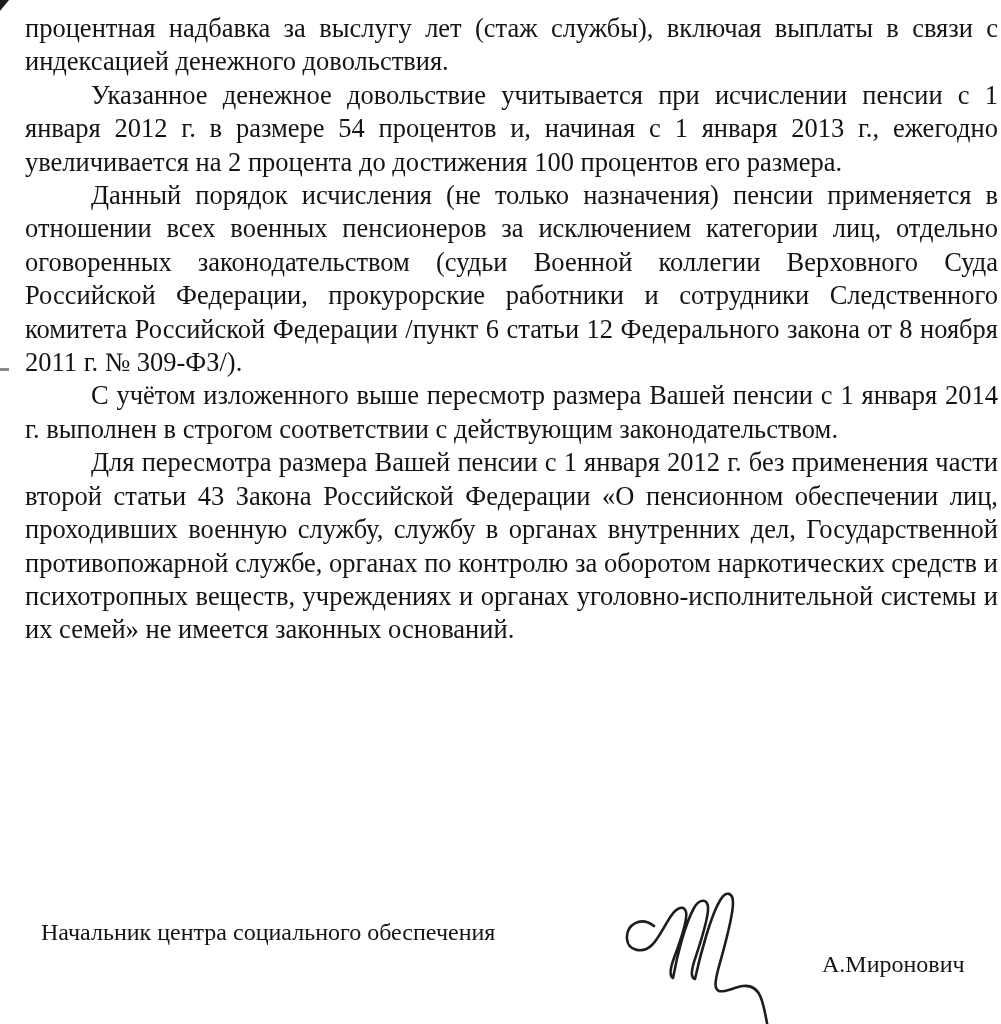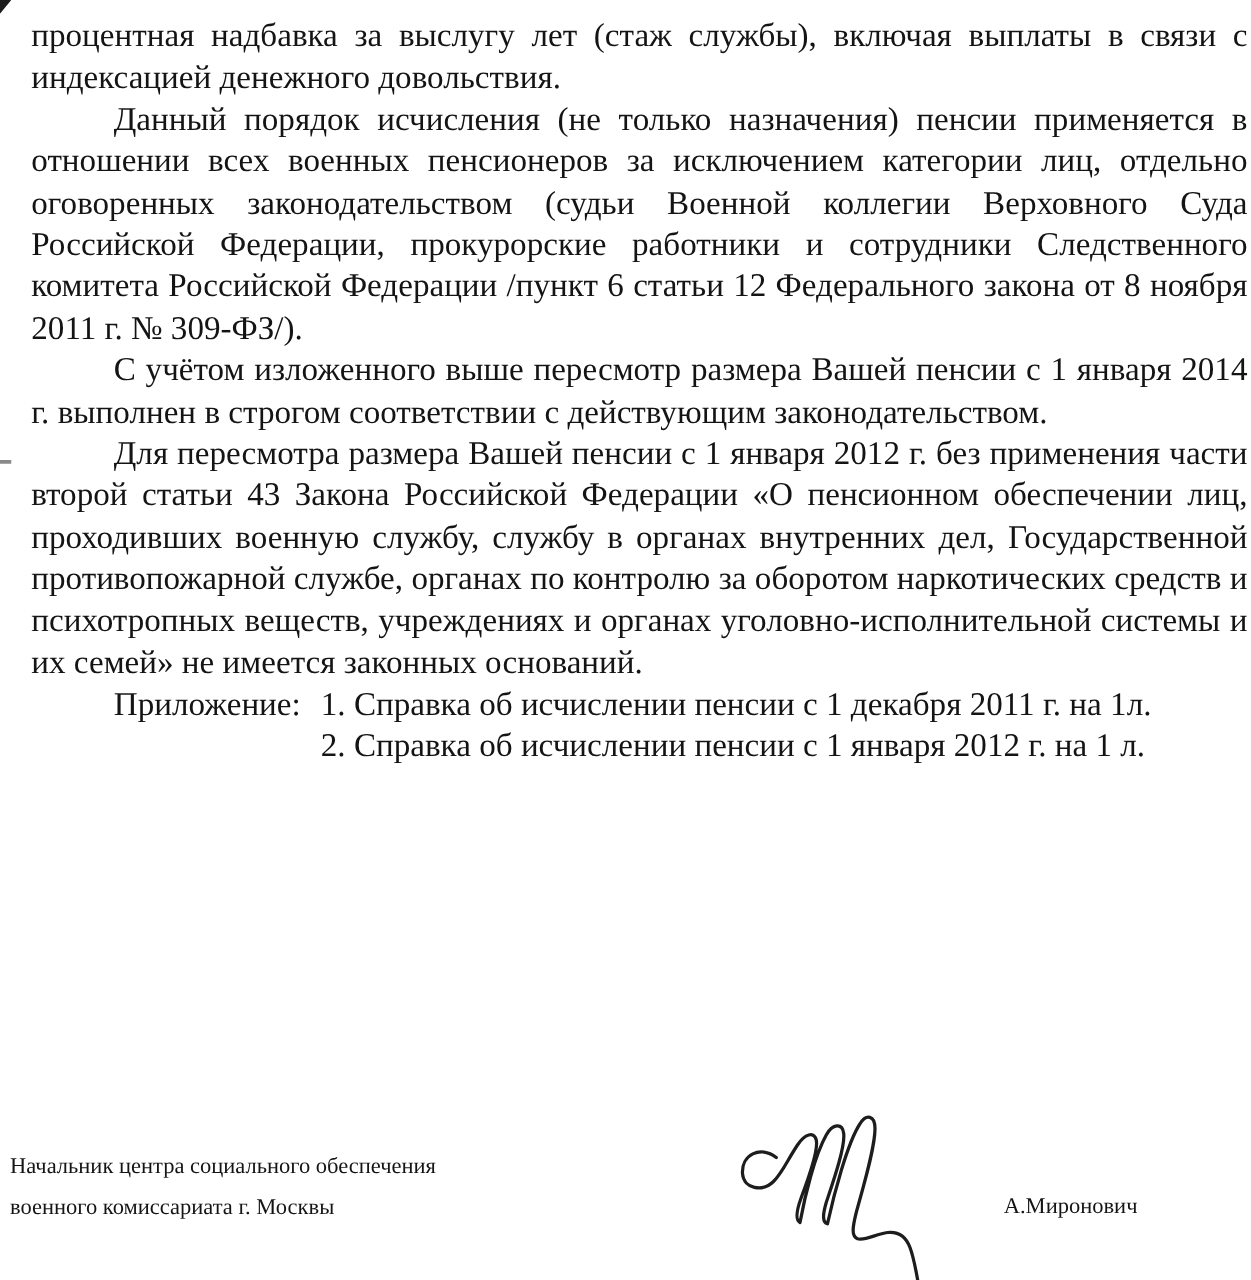--- a/index.html
+++ b/index.html
@@ -35,31 +35,31 @@
   .attachment {
     display: flex;
     align-items: flex-start;
     margin-left: 66px;
   }
   .att-label { white-space: nowrap; margin-right: 16px; }
   .att-items { display: flex; flex-direction: column; }
   .att-item { white-space: nowrap; }
   .sig-area {
     position: absolute;
-    left: 8px;
+    left: 41px;
     right: 27px;
     top: 888px;
     height: 136px;
-    font-size: 18px;
+    font-size: 24px;
     line-height: 33.4px;
     text-decoration: underline;
   }
   .sig-title { position: absolute; left: 0; top: 28px; }
   .sig-svg { position: absolute; left: 580px; top: 2px; }
-  .sig-name { position: absolute; left: 781px; top: 60px; margin-left: 14px; }
+  .sig-name { position: absolute; left: 781px; top: 60px; }
   
   .artifact { position: absolute; background: #1c1c1c; }
   .artifact.corner {
     left: 0; top: 0; width: 9px; height: 11px;
     clip-path: polygon(0 0, 100% 0, 0 100%);
   }
   .artifact.dash {
     left: 0; top: 368px; width: 9px; height: 3px;
     background: #8a8a8a;
   }
@@ -67,37 +67,30 @@
 </head>
 <body>
 
 <div class="page">
 
   <div class="artifact corner"></div>
   <div class="artifact dash"></div>
 
   <div class="body-text">
     <p class="para no-indent">процентная надбавка за выслугу лет (стаж службы), включая выплаты в связи с индексацией денежного довольствия.</p>
+    <p class="para">Указанное денежное довольствие учитывается при исчислении пенсии с 1 января 2012 г.  в размере 54 процентов и, начиная с 1 января 2013 г., ежегодно увеличивается на 2 процента до достижения 100 процентов его размера.</p>
     <p class="para"><span>Данный порядок </span><span class="u">исчисления</span><span> (не только назначения)  пенсии применяется в отношении всех военных пенсионеров за исключением категории лиц, отдельно оговоренных законодательством (судьи Военной коллегии Верховного Суда Российской Федерации, прокурорские работники и сотрудники  Следственного комитета Российской Федерации /пункт 6 статьи 12 Федерального закона от 8 ноября 2011 г. № 309-ФЗ/).</span></p>
     <p class="para">С учётом изложенного выше пересмотр размера Вашей пенсии с 1 января 2014 г. выполнен в строгом соответствии с действующим законодательством.</p>
     <p class="para">Для пересмотра размера Вашей пенсии с 1 января 2012 г. без применения части второй статьи 43 Закона Российской Федерации «О пенсионном обеспечении лиц, проходивших военную службу, службу в органах внутренних дел, Государственной противопожарной службе, органах по контролю за оборотом наркотических средств и психотропных веществ, учреждениях и органах уголовно-исполнительной системы и их семей» не имеется законных оснований.</p>
 
-    <div class="attachment">
-      <div class="att-label"><span class="u">Приложение</span><span>:</span></div>
-      <div class="att-items">
-        <div class="att-item">1. Справка об исчислении пенсии  с 1 декабря 2011 г. на 1л.</div>
-        <div class="att-item">2. Справка об исчислении пенсии с 1 января 2012 г. на 1 л.</div>
-      </div>
-    </div>
   </div>
 
   <div class="sig-area">
     <div class="sig-title">
       <div>Начальник центра социального обеспечения</div>
-      <div>военного комиссариата г. Москвы</div>
     </div>
 
     <svg class="sig-svg" width="160" height="140" viewBox="0 0 160 140" fill="none" xmlns="http://www.w3.org/2000/svg">
       <path d="M 33 36
                C 20 26, 5 34, 6 49
                C 7 61, 22 64, 31 55
                C 38 48, 42 38, 50 26
                C 56 17, 63 15, 65 22
                C 67 30, 59 52, 53 68
                C 49 79, 48 86, 52 88

